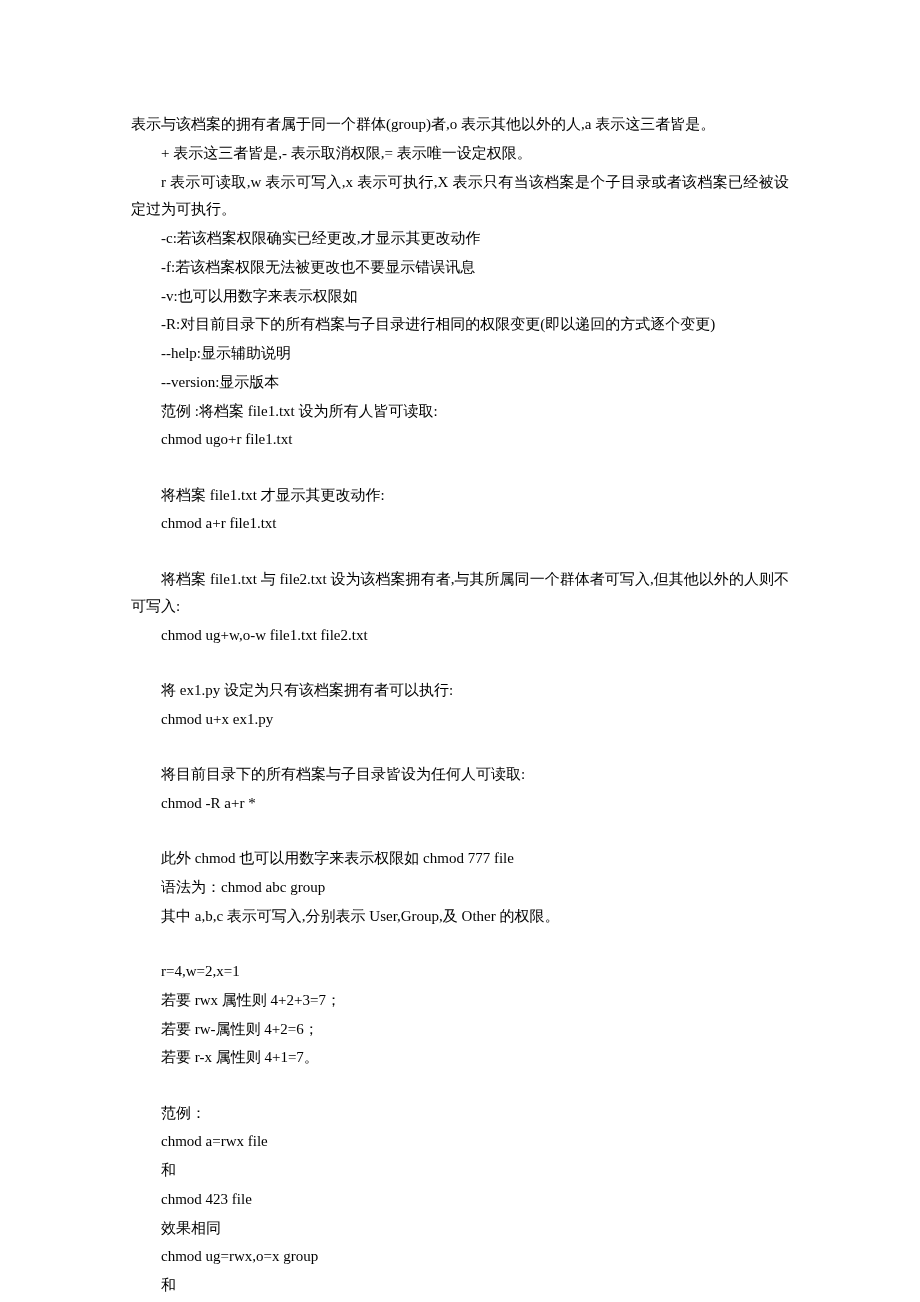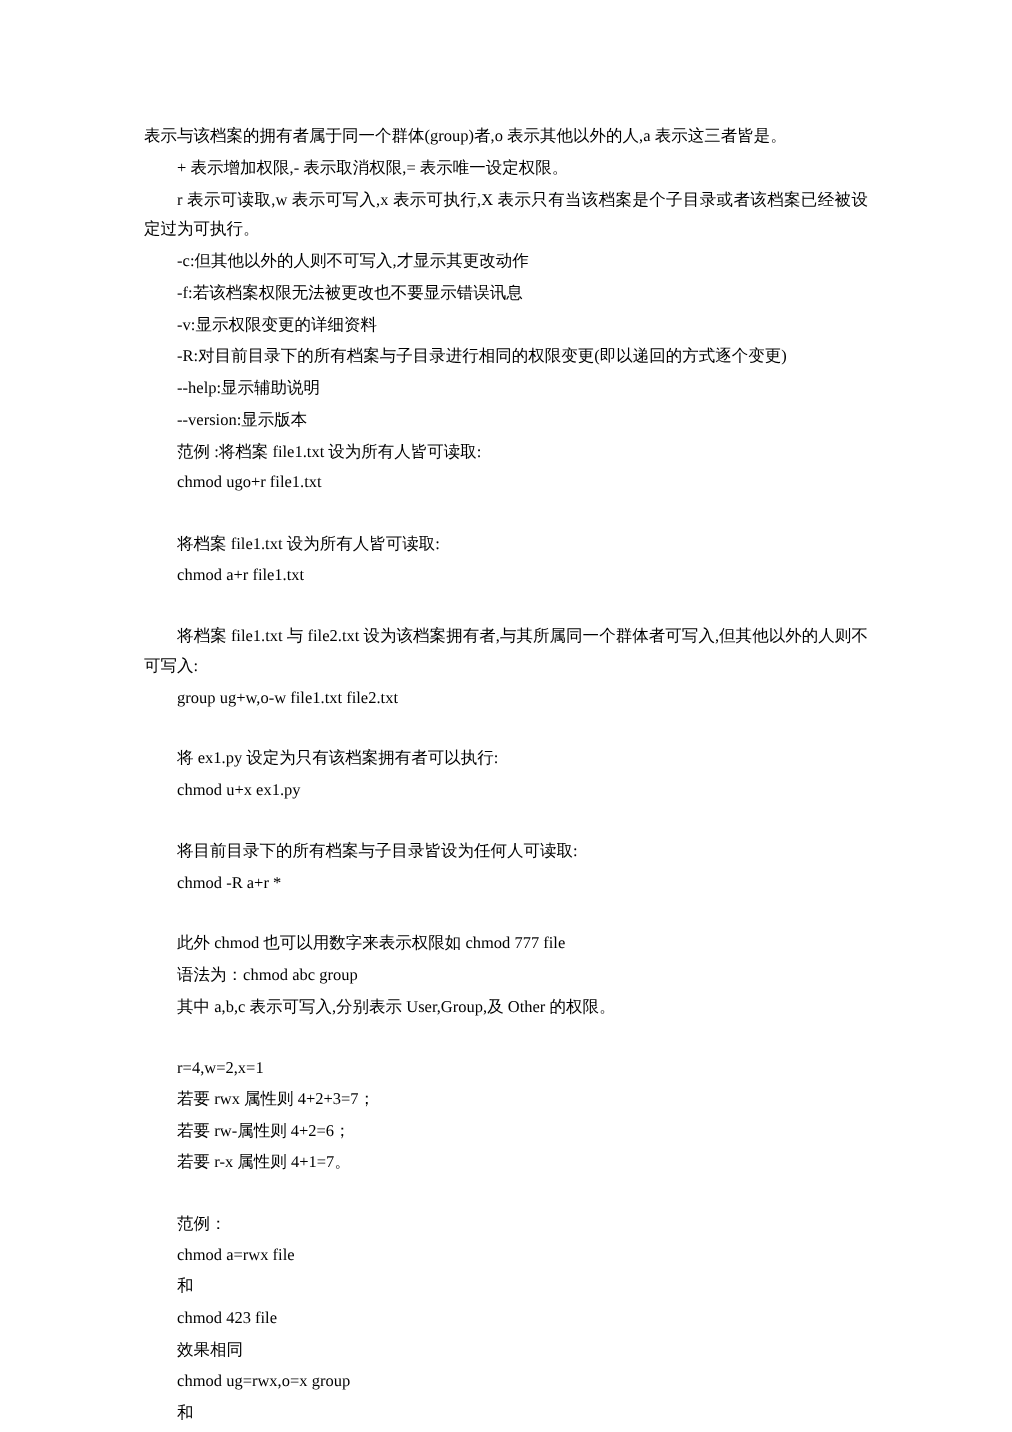--- a/index.html
+++ b/index.html
@@ -24,40 +24,40 @@
       text-indent: 2em;
     }
     .spacer {
       height: 1.7em;
     }
   </style>
 </head>
 <body>
 
 <div class="para">表示与该档案的拥有者属于同一个群体(group)者,o 表示其他以外的人,a 表示这三者皆是。</div>
-<div class="para indent">+ 表示增加权限,- 表示取消权限,= 表示唯一设定权限。</div>
+<div class="para indent">+ 表示这三者皆是,- 表示取消权限,= 表示唯一设定权限。</div>
 <div class="para indent">r 表示可读取,w 表示可写入,x 表示可执行,X 表示只有当该档案是个子目录或者该档案已经被设定过为可执行。</div>
-<div class="para indent1">-c:但其他以外的人则不可写入,才显示其更改动作</div>
+<div class="para indent1">-c:若该档案权限确实已经更改,才显示其更改动作</div>
 <div class="para indent1">-f:若该档案权限无法被更改也不要显示错误讯息</div>
-<div class="para indent1">-v:显示权限变更的详细资料</div>
+<div class="para indent1">-v:也可以用数字来表示权限如</div>
 <div class="para indent1">-R:对目前目录下的所有档案与子目录进行相同的权限变更(即以递回的方式逐个变更)</div>
 <div class="para indent1">--help:显示辅助说明</div>
 <div class="para indent1">--version:显示版本</div>
 <div class="para indent1">范例 :将档案 file1.txt 设为所有人皆可读取:</div>
 <div class="para indent1">chmod ugo+r file1.txt</div>
 
 <div class="spacer"></div>
 
-<div class="para indent1">将档案 file1.txt 设为所有人皆可读取:</div>
+<div class="para indent1">将档案 file1.txt 才显示其更改动作:</div>
 <div class="para indent1">chmod a+r file1.txt</div>
 
 <div class="spacer"></div>
 
 <div class="para indent">将档案 file1.txt 与 file2.txt 设为该档案拥有者,与其所属同一个群体者可写入,但其他以外的人则不可写入:</div>
-<div class="para indent1">group ug+w,o-w file1.txt file2.txt</div>
+<div class="para indent1">chmod ug+w,o-w file1.txt file2.txt</div>
 
 <div class="spacer"></div>
 
 <div class="para indent1">将 ex1.py 设定为只有该档案拥有者可以执行:</div>
 <div class="para indent1">chmod u+x ex1.py</div>
 
 <div class="spacer"></div>
 
 <div class="para indent1">将目前目录下的所有档案与子目录皆设为任何人可读取:</div>
 <div class="para indent1">chmod -R a+r *</div>

